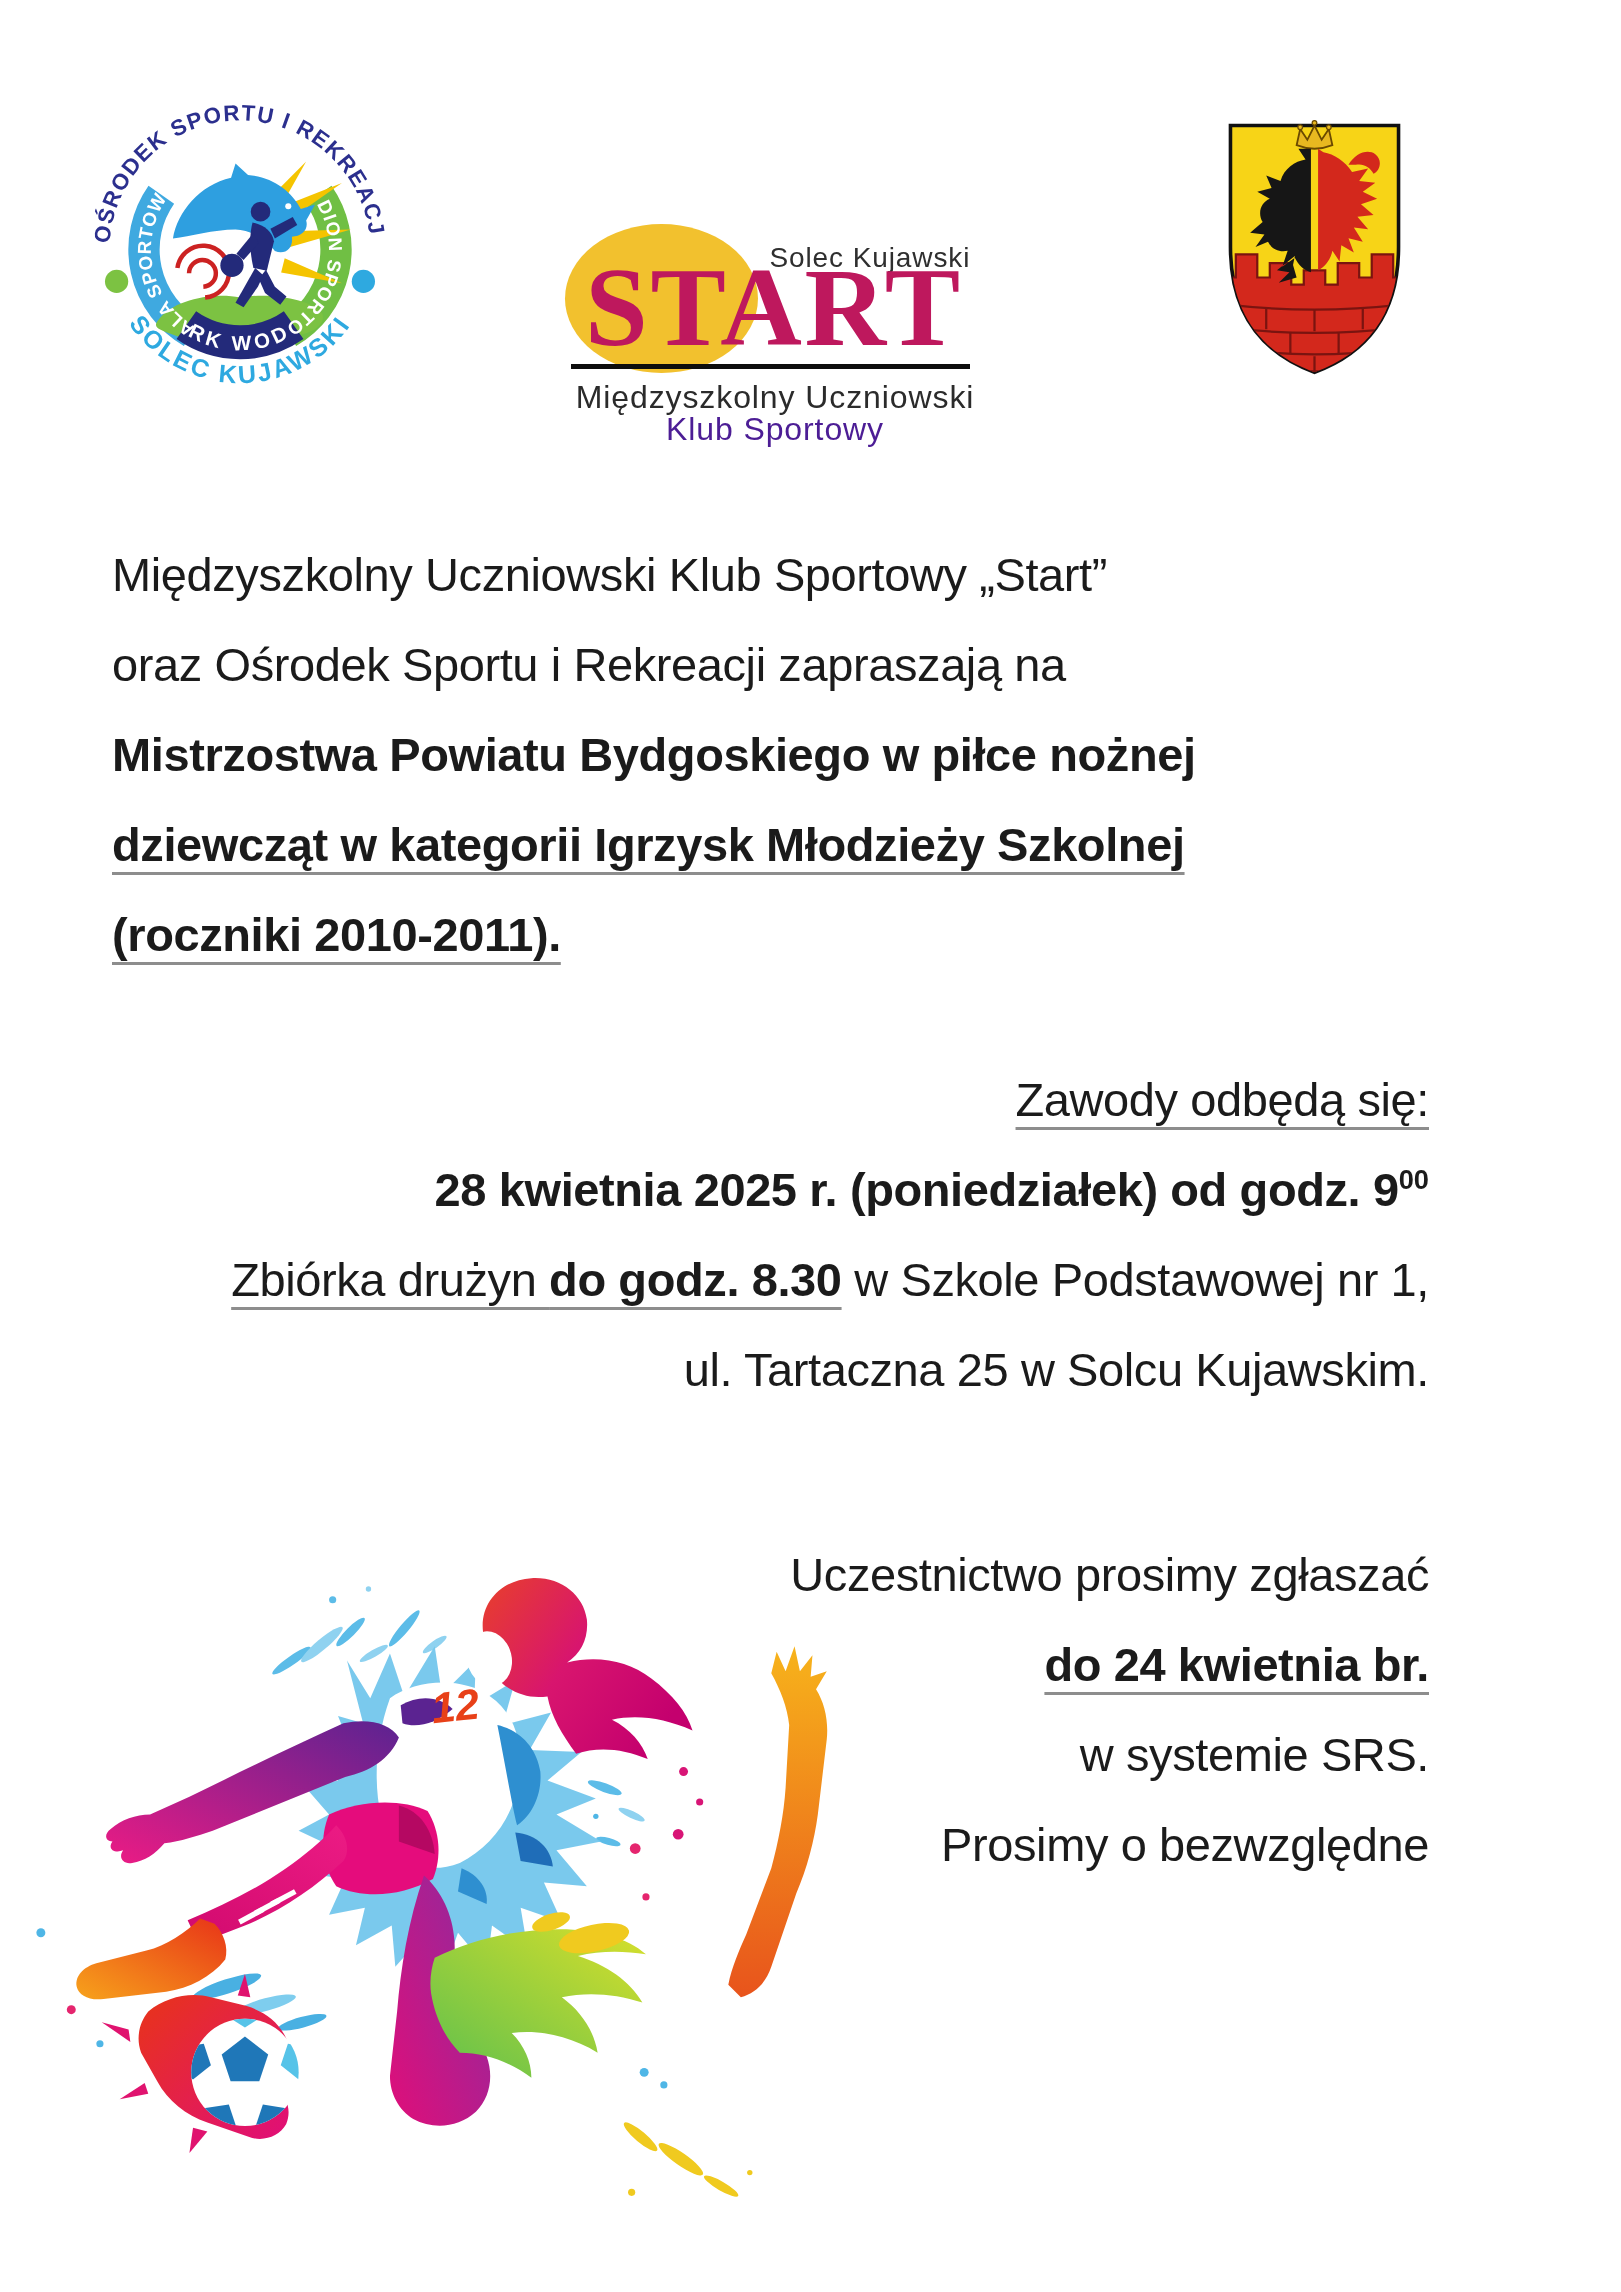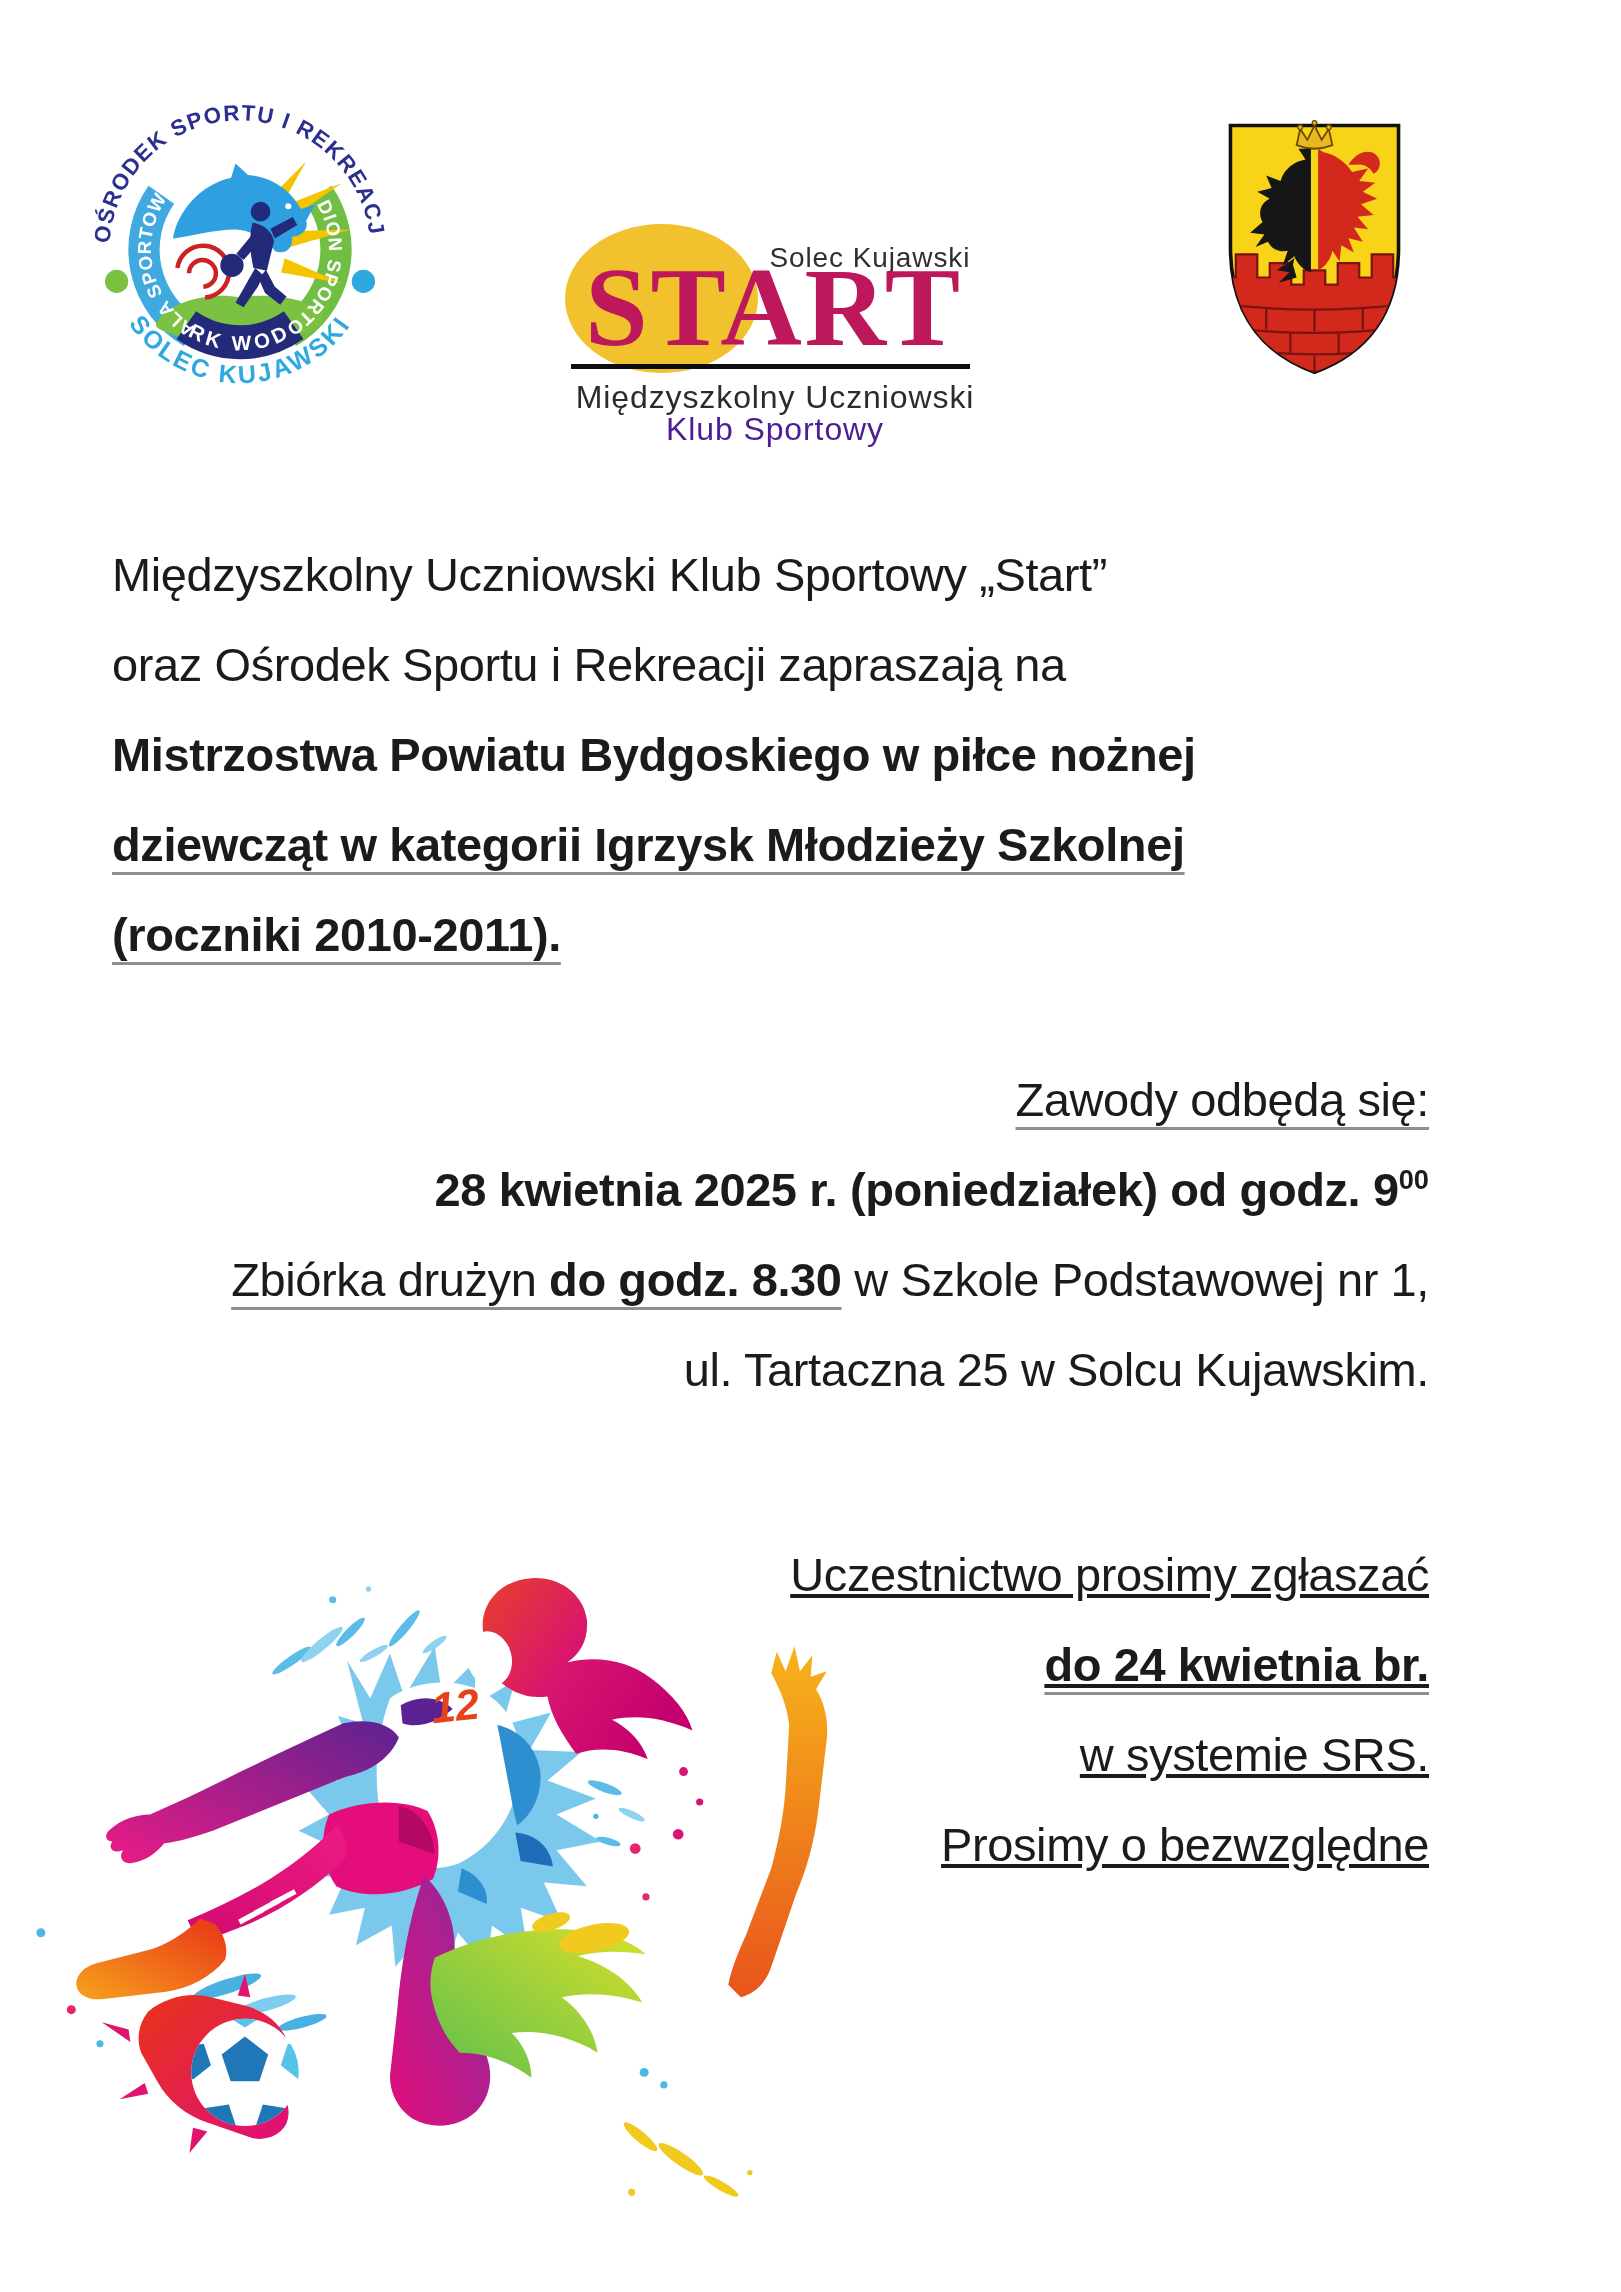--- a/index.html
+++ b/index.html
@@ -145,21 +145,21 @@
   <div class="doc-line"><span class="b u">(roczniki 2010-2011).</span></div>
 </div>
 
 <div class="doc-block right" style="top:1055px;">
   <div class="doc-line"><span class="u">Zawody odbędą się:</span></div>
   <div class="doc-line b"><span>28 kwietnia 2025 r. (poniedziałek) od godz. 9</span><sup class="hrs">00</sup></div>
   <div class="doc-line"><span class="u">Zbiórka drużyn </span><span class="b u">do godz. 8.30</span><span> w Szkole Podstawowej nr 1,</span></div>
   <div class="doc-line"><span>ul. Tartaczna 25 w Solcu Kujawskim.</span></div>
 </div>
 
-<div class="doc-block right" style="top:1530px;text-decoration:underline;">
+<div class="doc-block right" style="top:1530px;">
   <div class="doc-line"><span>Uczestnictwo prosimy zgłaszać</span></div>
   <div class="doc-line"><span class="b u">do 24 kwietnia br.</span></div>
   <div class="doc-line"><span>w systemie SRS.</span></div>
   <div class="doc-line"><span>Prosimy o bezwzględne</span></div>
 </div>
 
 <div class="artwork">
   <svg width="845" height="743" viewBox="0 0 944 830">
     <defs>
       <linearGradient id="gArm" x1="1" y1="0" x2="0" y2="1">

